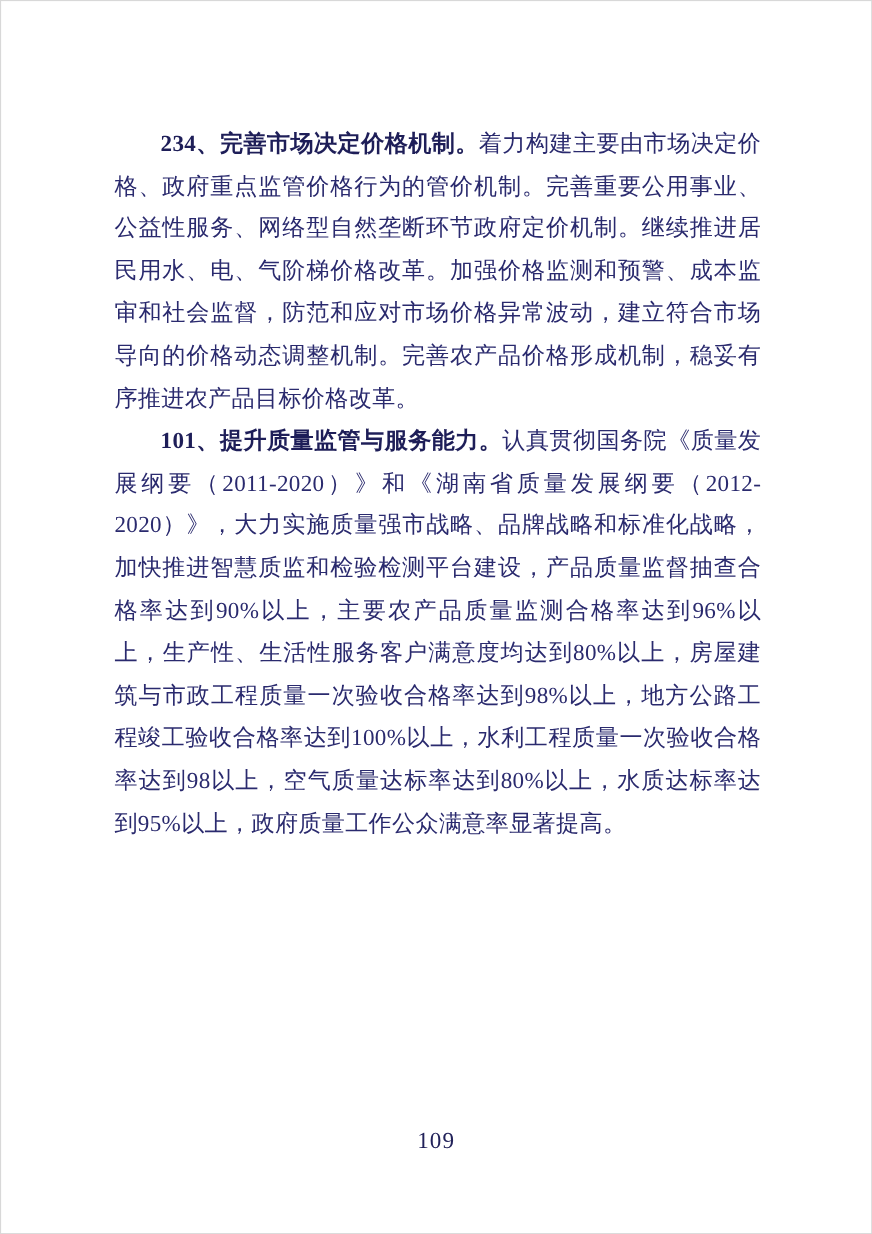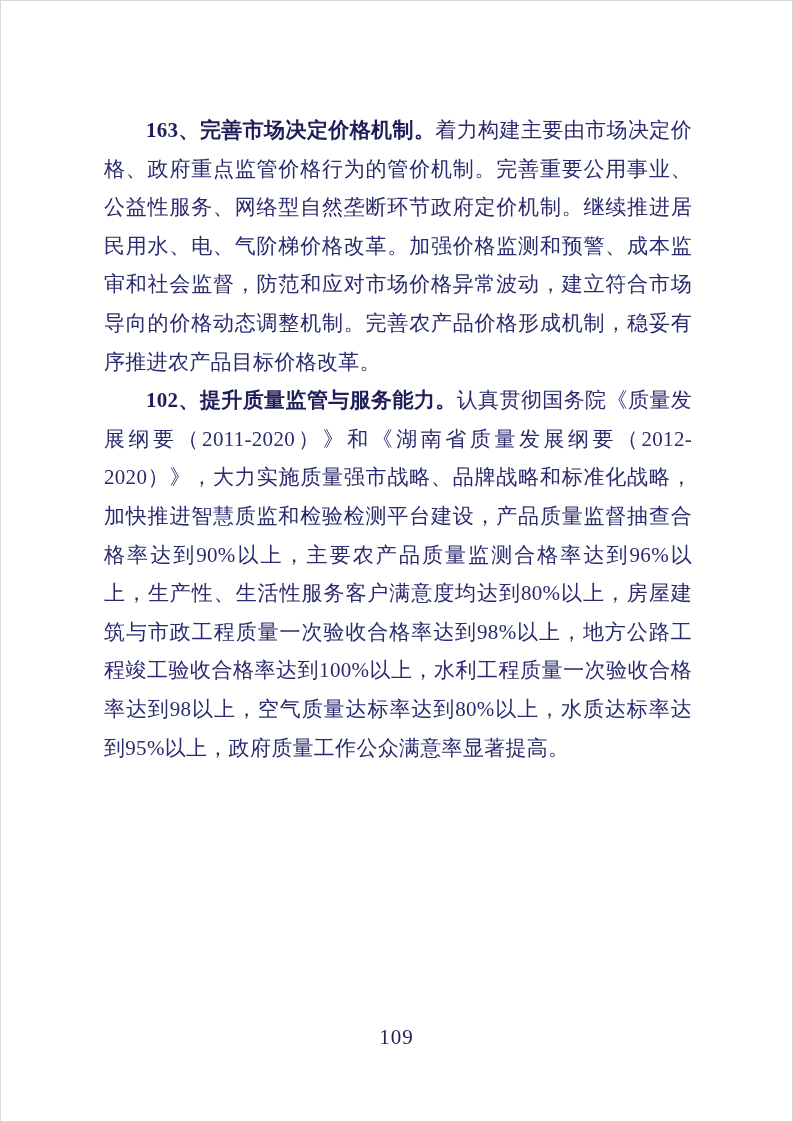--- a/index.html
+++ b/index.html
@@ -47,21 +47,21 @@
     letter-spacing: 1px;
     color: #22225a;
   }
 </style>
 </head>
 <body>
 
 <div class="page">
   <div class="doc-body">
 
-    <p class="para"><span class="lead">163、完善市场决定价格机制。</span><span>着力构建主要由市场决定价格、政府重点监管价格行为的管价机制。完善重要公用事业、公益性服务、网络型自然垄断环节政府定价机制。继续推进居民用水、电、气阶梯价格改革。加强价格监测和预警、成本监审和社会监督，防范和应对市场价格异常波动，建立符合市场导向的价格动态调整机制。完善农产品价格形成机制，稳妥有序推进农产品目标价格改革。</span></p>
+    <p class="para"><span class="lead">234、完善市场决定价格机制。</span><span>着力构建主要由市场决定价格、政府重点监管价格行为的管价机制。完善重要公用事业、公益性服务、网络型自然垄断环节政府定价机制。继续推进居民用水、电、气阶梯价格改革。加强价格监测和预警、成本监审和社会监督，防范和应对市场价格异常波动，建立符合市场导向的价格动态调整机制。完善农产品价格形成机制，稳妥有序推进农产品目标价格改革。</span></p>
 
 
-    <p class="para"><span class="lead">102、提升质量监管与服务能力。</span><span>认真贯彻国务院《质量发展纲要（2011-2020）》和《湖南省质量发展纲要（2012-2020）》，大力实施质量强市战略、品牌战略和标准化战略，加快推进智慧质监和检验检测平台建设，产品质量监督抽查合格率达到90%以上，主要农产品质量监测合格率达到96%以上，生产性、生活性服务客户满意度均达到80%以上，房屋建筑与市政工程质量一次验收合格率达到98%以上，地方公路工程竣工验收合格率达到100%以上，水利工程质量一次验收合格率达到98以上，空气质量达标率达到80%以上，水质达标率达到95%以上，政府质量工作公众满意率显著提高。</span></p>
+    <p class="para"><span class="lead">101、提升质量监管与服务能力。</span><span>认真贯彻国务院《质量发展纲要（2011-2020）》和《湖南省质量发展纲要（2012-2020）》，大力实施质量强市战略、品牌战略和标准化战略，加快推进智慧质监和检验检测平台建设，产品质量监督抽查合格率达到90%以上，主要农产品质量监测合格率达到96%以上，生产性、生活性服务客户满意度均达到80%以上，房屋建筑与市政工程质量一次验收合格率达到98%以上，地方公路工程竣工验收合格率达到100%以上，水利工程质量一次验收合格率达到98以上，空气质量达标率达到80%以上，水质达标率达到95%以上，政府质量工作公众满意率显著提高。</span></p>
 
   </div>
 
   <div class="page-number">109</div>
 </div>
 
 </body></html>

